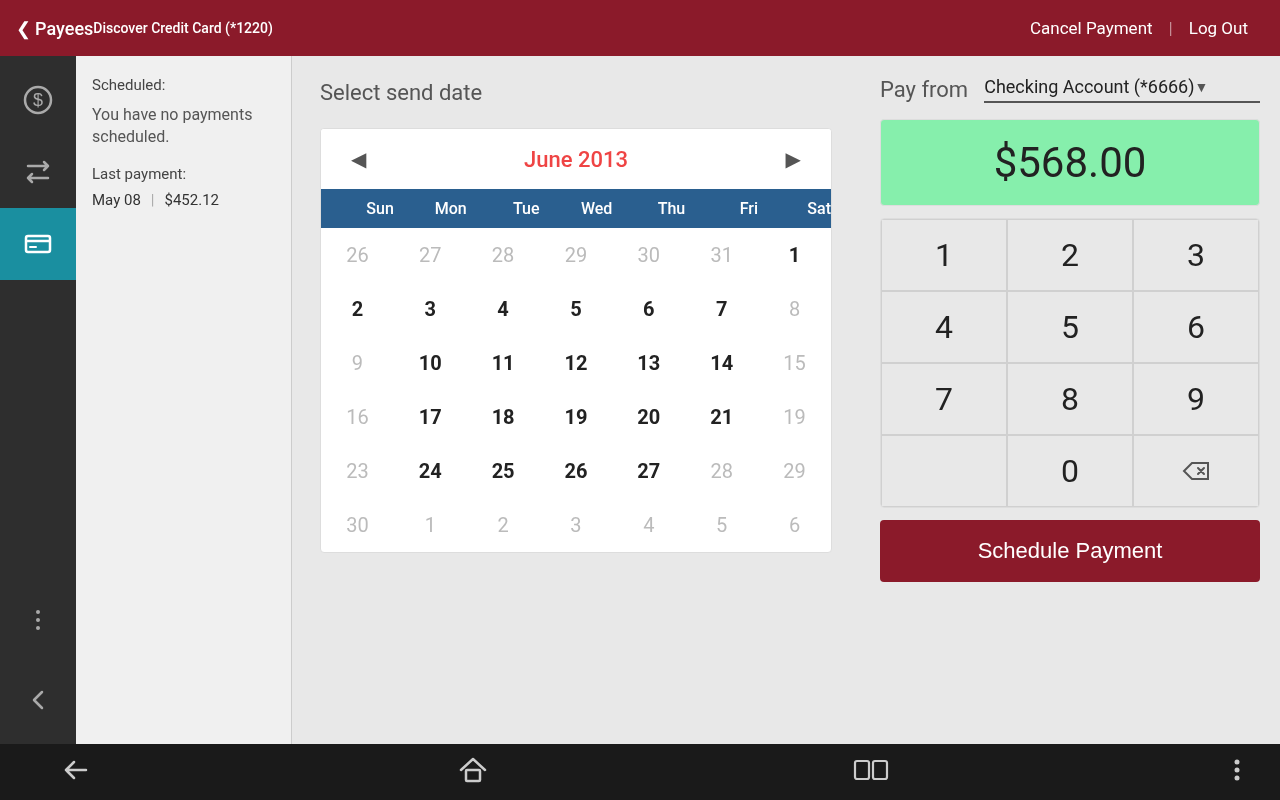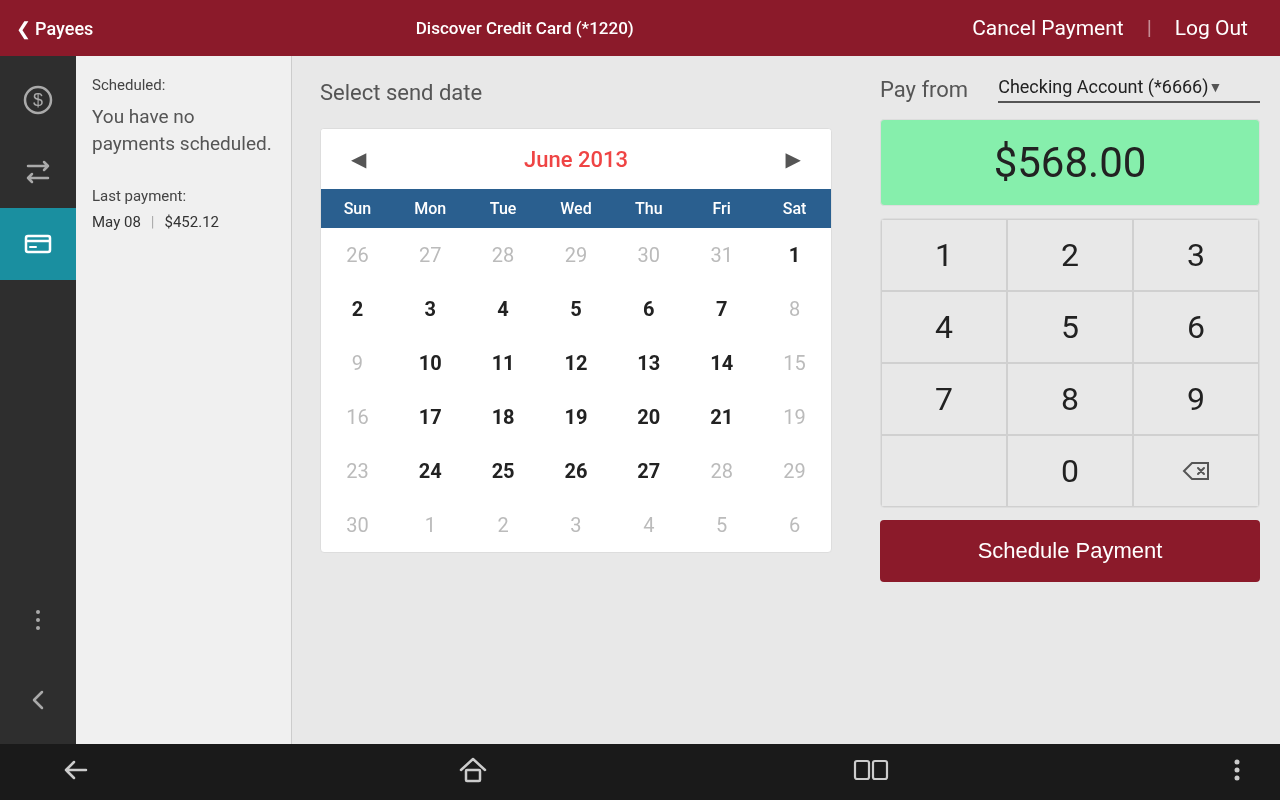--- a/index.html
+++ b/index.html
@@ -26,29 +26,28 @@
     .top-bar .back-btn {
       display: flex;
       align-items: center;
       cursor: pointer;
       font-size: 18px;
       font-weight: 500;
       gap: 4px;
     }
     .top-bar .title {
       flex: 1;
-      text-align: center;
+      font-size: 14px;
+      font-weight: 500;
+    }
+    .top-bar .top-actions {
+      display: flex;
+      align-items: flex-start;
+      gap: 0;
       font-size: 17px;
-      font-weight: 500;
-    }
-    .top-bar .top-actions {
-      display: flex;
-      align-items: flex-start;
-      gap: 7px;
-      font-size: 21px;
     }
     .top-bar .top-actions span {
       padding: 0 16px;
       cursor: pointer;
     }
     .top-bar .top-actions .divider {
       color: rgba(255,255,255,0.5);
       padding: 0;
     }
 
@@ -96,24 +95,24 @@
       flex-shrink: 0;
       border-right: 1px solid #ccc;
       position: relative;
     }
     .left-panel .scheduled-label {
       font-size: 15px;
       color: #444;
       margin-bottom: 10px;
     }
     .left-panel .no-payments {
-      font-size: 19px;
+      font-size: 16px;
       color: #555;
       line-height: 1.4;
-      margin-bottom: 30px;
+      margin-bottom: 16px;
     }
     .left-panel .last-payment-label {
       font-size: 15px;
       color: #444;
       margin-bottom: 8px;
     }
     .left-panel .last-payment-row {
       display: flex;
       align-items: center;
       gap: 10px;
@@ -166,21 +165,21 @@
       padding: 4px 10px;
       user-select: none;
     }
     .calendar-grid {
       width: 100%;
       border-collapse: collapse;
     }
     .calendar-grid th {
       background: #2a5f8f;
       color: white;
-      text-align: center;
+      text-align: right;
       padding: 10px 0;
       font-size: 16px;
       font-weight: 500;
       width: 60px;
       margin-left: 40px;
     }
     .calendar-grid td {
       text-align: center;
       padding: 10px 0;
       font-size: 20px;
@@ -204,21 +203,21 @@
       display: flex;
       flex-direction: column;
       gap: 12px;
       background: #e8e8e8;
       flex-shrink: 0;
     }
 
     .pay-from-row {
       display: flex;
       align-items: center;
-      gap: 30px;
+      gap: 16px;
       margin-bottom: 4px;
     }
     .pay-from-label {
       font-size: 22px;
       color: #555;
       font-weight: 400;
     }
     .pay-from-account {
       font-size: 18px;
       color: #222;

